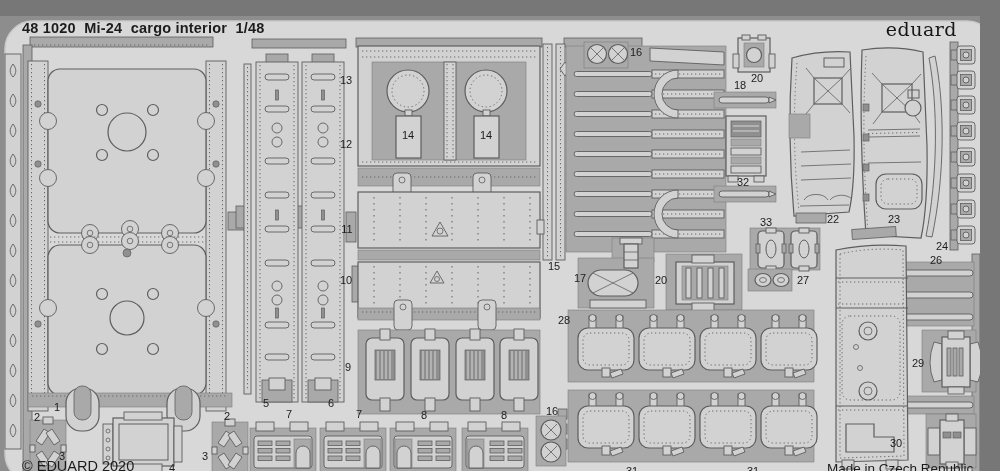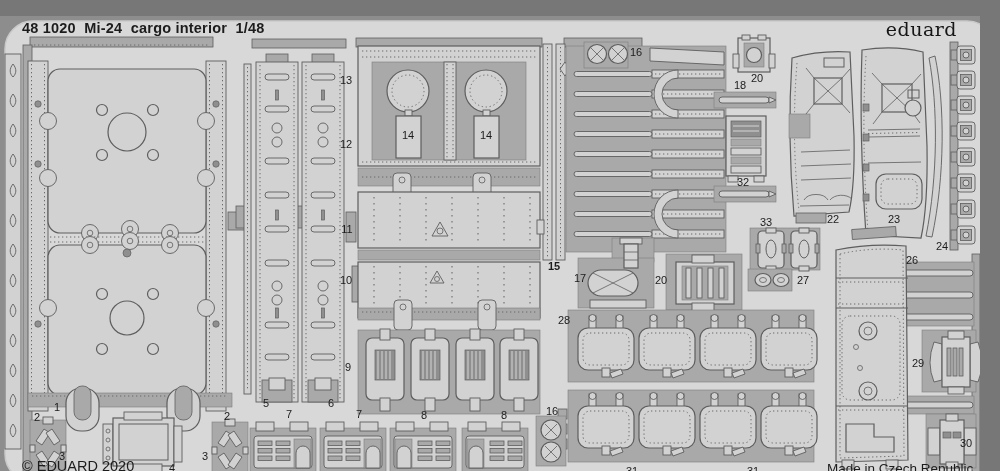--- a/index.html
+++ b/index.html
@@ -645,33 +645,33 @@
       <span class="plabel" style="left: 424px; top: 399px;">8</span>
       <span class="plabel" style="left: 504px; top: 399px;">8</span>
       <span class="plabel" style="left: 552px; top: 395px;">16</span>
       <span class="plabel" style="left: 348px; top: 351px;">9</span>
       <span class="plabel" style="left: 346px; top: 264px;">10</span>
       <span class="plabel" style="left: 347px; top: 213px;">11</span>
       <span class="plabel" style="left: 346px; top: 128px;">12</span>
       <span class="plabel" style="left: 346px; top: 64px;">13</span>
       <span class="plabel" style="left: 408px; top: 119px;">14</span>
       <span class="plabel" style="left: 486px; top: 119px;">14</span>
-      <span class="plabel" style="left: 554px; top: 250px; font-weight: bold;">15</span>
+      <span class="plabel" style="left: 554px; top: 250px;">15</span>
       <span class="plabel" style="left: 636px; top: 36px;">16</span>
       <span class="plabel" style="left: 580px; top: 262px;">17</span>
       <span class="plabel" style="left: 740px; top: 69px;">18</span>
       <span class="plabel" style="left: 661px; top: 264px;">20</span>
       <span class="plabel" style="left: 757px; top: 62px;">20</span>
       <span class="plabel" style="left: 743px; top: 166px;">32</span>
       <span class="plabel" style="left: 833px; top: 203px;">22</span>
       <span class="plabel" style="left: 894px; top: 203px;">23</span>
       <span class="plabel" style="left: 942px; top: 230px;">24</span>
       <span class="plabel" style="left: 766px; top: 206px;">33</span>
-      <span class="plabel" style="left: 912px; top: 244px; text-align: center;">26</span>
+      <span class="plabel" style="left: 936px; top: 244px; text-align: center;">26</span>
       <span class="plabel" style="left: 803px; top: 264px; text-align: center;">27</span>
       <span class="plabel" style="left: 564px; top: 304px;">28</span>
       <span class="plabel" style="left: 918px; top: 347px; text-align: right;">29</span>
-      <span class="plabel" style="left: 966px; top: 427px;">30</span>
+      <span class="plabel" style="left: 896px; top: 427px;">30</span>
       <span class="plabel" style="left: 632px; top: 455px;">31</span>
       <span class="plabel" style="left: 753px; top: 455px;">31</span>
     </div>
 
 </div>
 
 </body></html>

